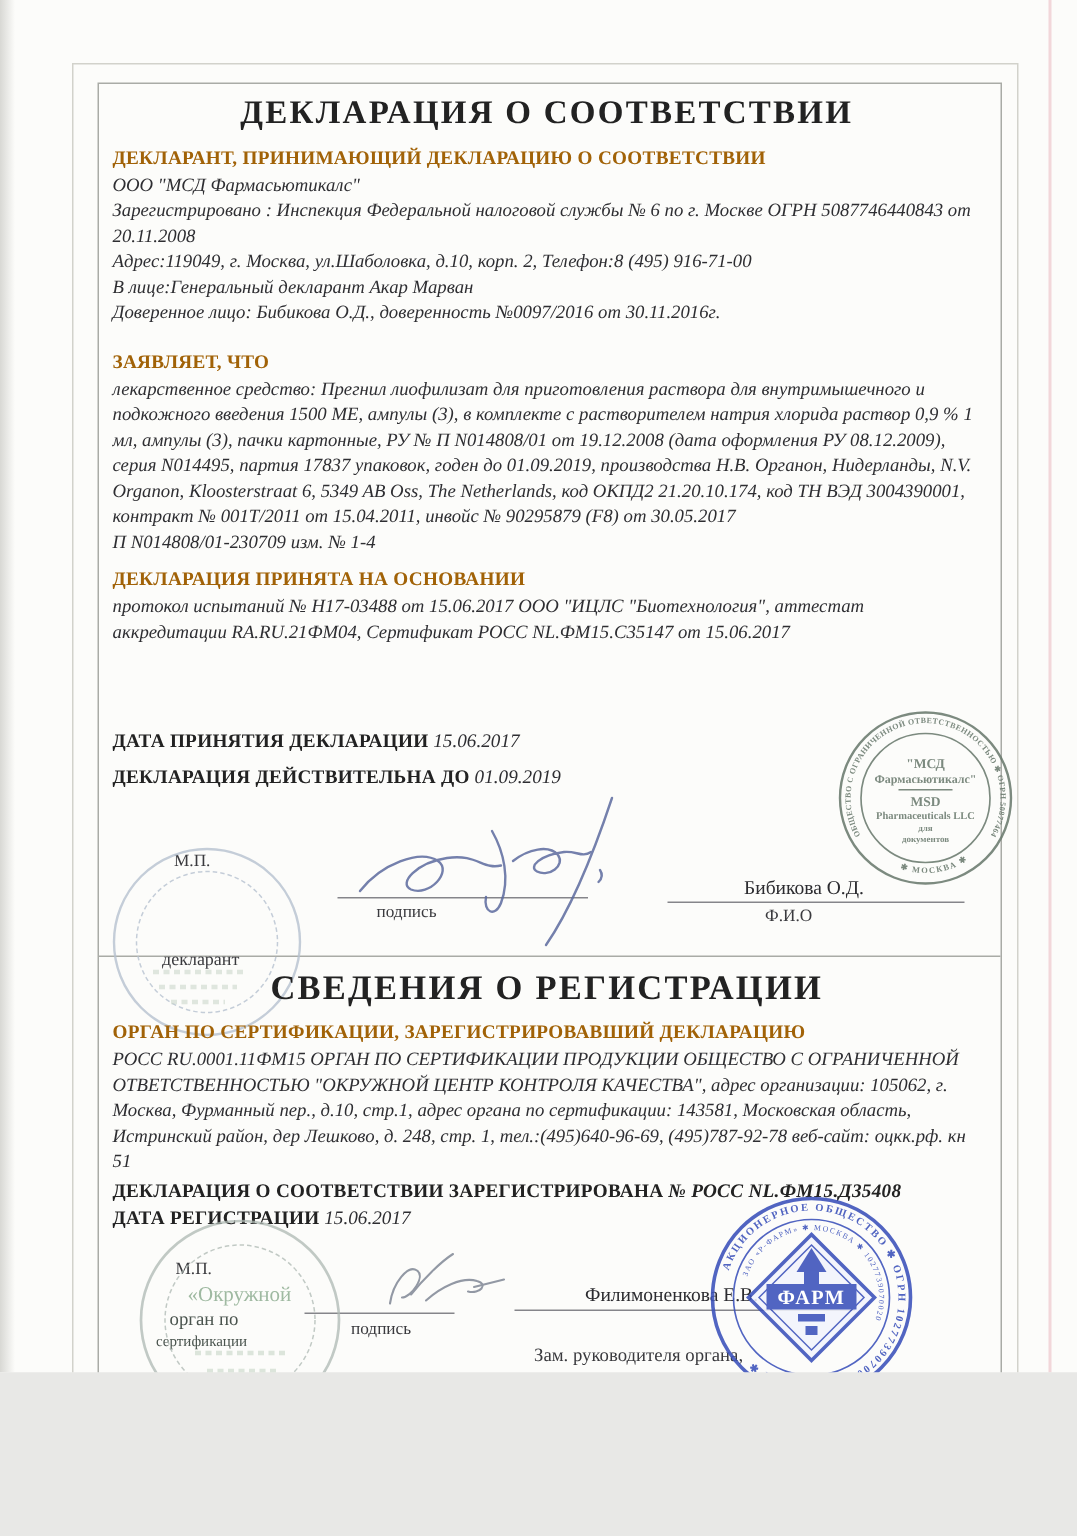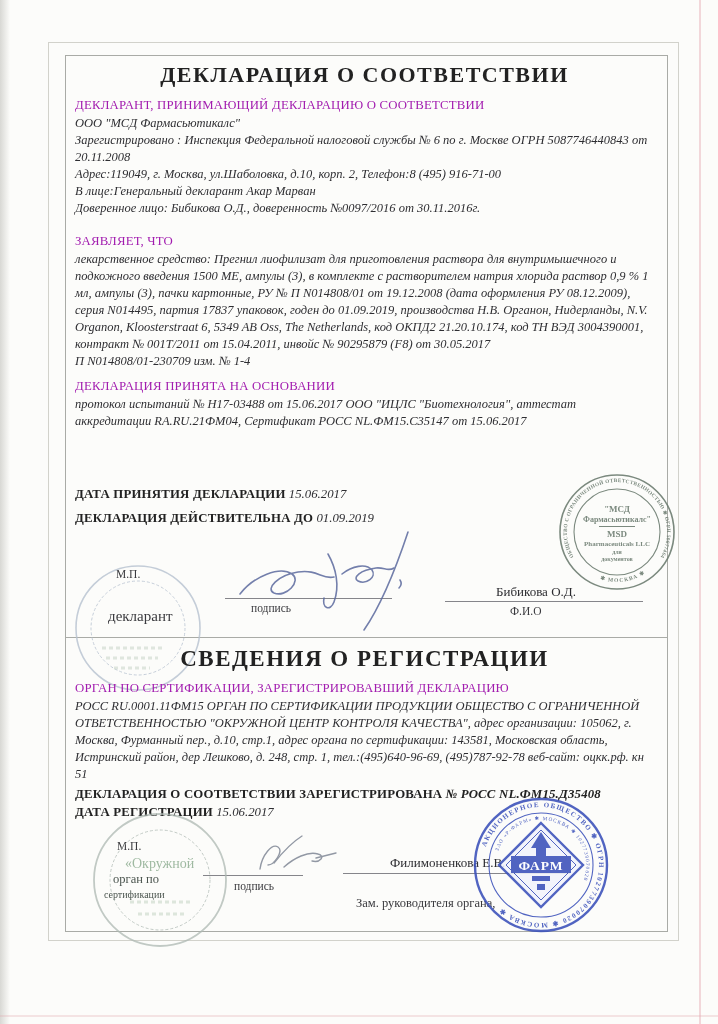--- a/index.html
+++ b/index.html
@@ -1,18 +1,18 @@
 <!DOCTYPE html>
 <html><head>
 <meta charset="utf-8">
 <style>
   html,body{margin:0;padding:0;}
   body{background:#e8e8e6;}
   .page{
-    position:relative;width:718px;height:1024px;margin:0 auto;
+    position:relative;width:718px;height:915px;margin:0 auto;
     background:#fcfcfa;overflow:hidden;
     font-family:"Liberation Serif","DejaVu Serif",serif;
     color:#2e2e32;
   }
   .edge-left{position:absolute;left:0;top:0;width:10px;height:100%;
     background:linear-gradient(to right,#d8d8d4,rgba(252,252,250,0));}
   .edge-pink{position:absolute;left:699px;top:0;width:2px;height:100%;
     background:rgba(226,156,166,.38);}
   .edge-bottom{position:absolute;left:0;top:1015px;width:100%;height:2px;
     background:rgba(226,170,176,.30);}
@@ -21,21 +21,21 @@
   .inner-border{position:absolute;left:65px;top:55px;width:601px;height:875px;
     border:1px solid #a9aba6;}
   .divider{position:absolute;left:66px;top:637px;width:601px;height:0;
     border-top:1px solid #a9aba6;}
   .sec{position:absolute;left:75px;width:579px;}
   .sec1{top:62px;}
   .sec2{top:646px;}
   .h1{font-weight:bold;text-align:center;letter-spacing:1.5px;margin:0 0 10px 0;
     font-size:22px;color:#222;}
   .h1b{font-size:23px;margin:0 0 9px 0;}
-  .h2{font-weight:normal;font-size:12.8px;letter-spacing:.2px;margin:9px 0 2px 0;color:#a21caf;}
+  .h2{font-weight:bold;font-size:12.8px;letter-spacing:.2px;margin:9px 0 2px 0;color:#a16207;}
   .it{font-style:italic;font-size:12.5px;line-height:17px;margin:0;}
   .kv{font-size:12.8px;margin:0;line-height:24px;}
   .kv b{letter-spacing:.2px;color:#222;}
   .kv .val{font-style:italic;font-weight:normal;}
   .kv .valb{font-style:italic;font-weight:bold;}
   .abs{position:absolute;}
   .sigline{position:absolute;height:0;border-top:1px solid #85858a;}
   .smlabel{position:absolute;font-size:11.5px;color:#3a3a3e;}
   .itl{}
   .faint-green{color:#8fae92;opacity:.85;}
@@ -75,21 +75,21 @@
       <b>ДАТА ПРИНЯТИЯ ДЕКЛАРАЦИИ</b>
       <span class="val">15.06.2017</span>
     </p>
     <p class="kv">
       <b>ДЕКЛАРАЦИЯ ДЕЙСТВИТЕЛЬНА ДО</b>
       <span class="val">01.09.2019</span>
     </p>
   </div>
 
   <div class="smlabel itl abs" style="left:116px;top:568px;">М.П.</div>
-  <div class="smlabel itl abs" style="left:108px;top:608px;font-size:15px;">декларант</div>
+  <div class="smlabel itl abs" style="left:108px;top:632px;font-size:12px;">декларант</div>
   <div class="sigline" style="left:225px;top:598px;width:167px;"></div>
   <div class="smlabel" style="left:251px;top:602px;">подпись</div>
   <div class="name" style="left:496px;top:584px;">Бибикова О.Д.</div>
   <div class="sigline" style="left:445px;top:601px;width:198px;"></div>
   <div class="smlabel" style="left:510px;top:605px;">Ф.И.О</div>
 
   <svg style="left:230px;top:528px;" width="200" height="105" viewBox="0 0 200 105">
     <g fill="none" stroke="#5c6a9e" stroke-width="1.6" stroke-linecap="round" opacity="0.85">
       <path d="M10,66 C24,48 50,38 62,46 C72,53 56,70 44,65 C35,61 48,47 68,44 C88,41 92,52 104,49"></path>
       <path d="M98,26 C106,40 110,58 104,74 C100,84 92,80 94,70"></path>

